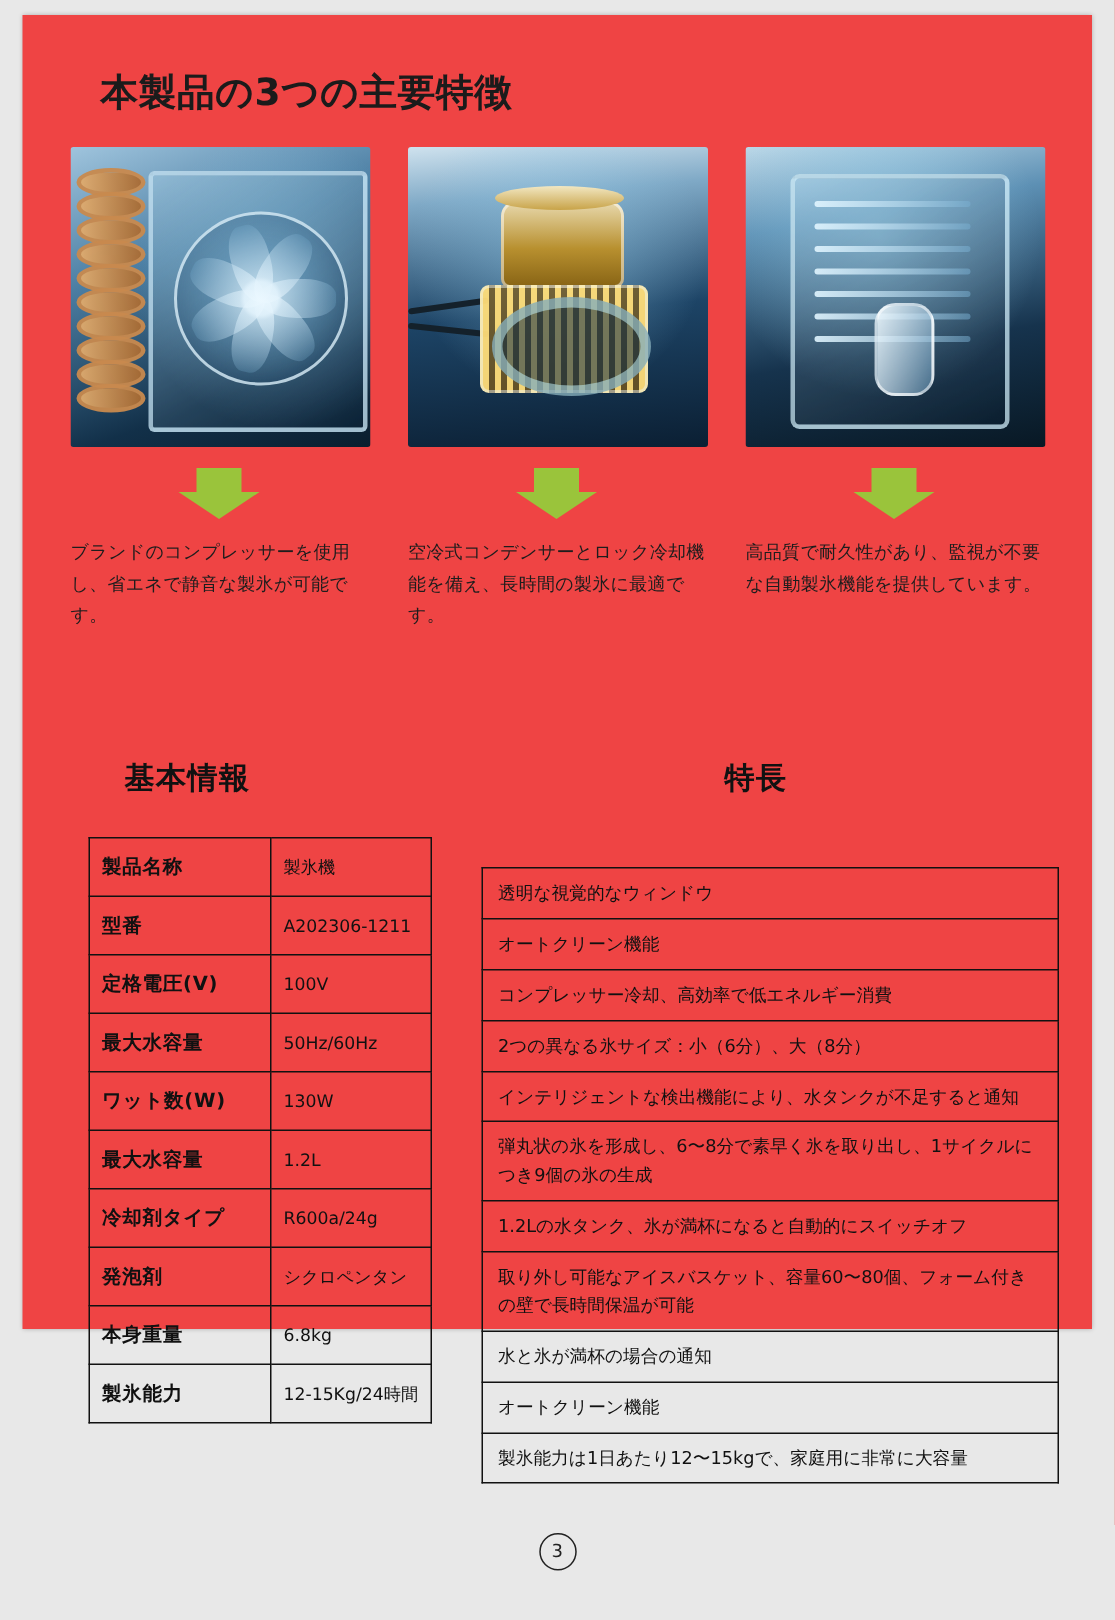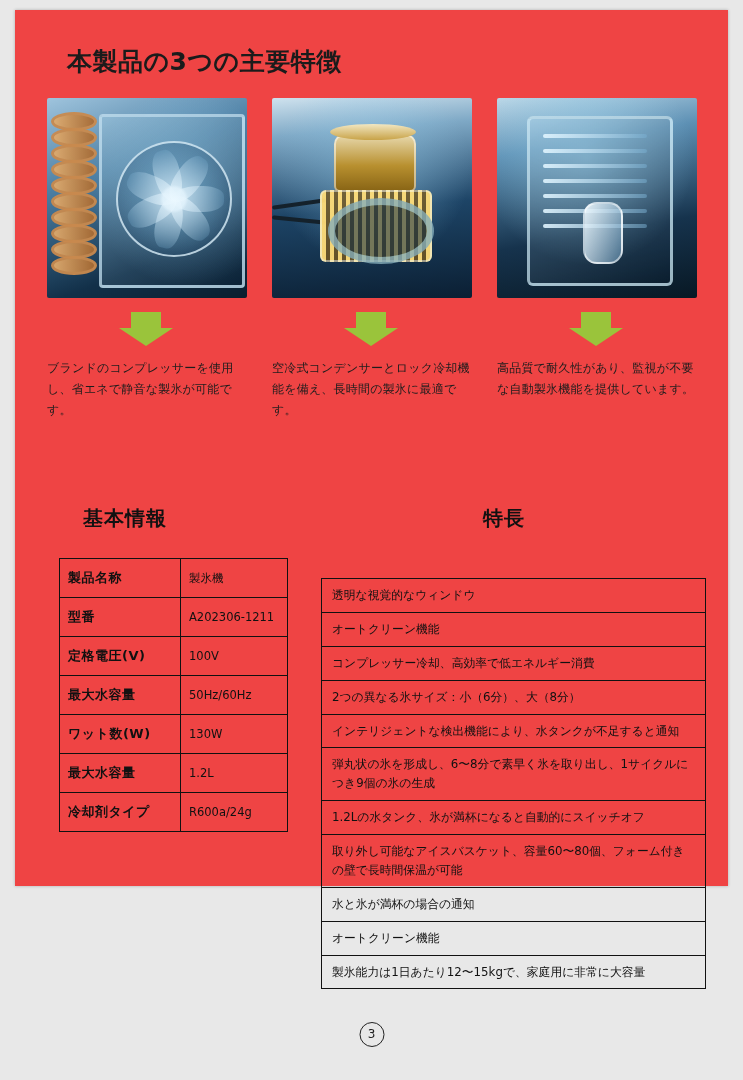--- a/index.html
+++ b/index.html
@@ -421,20 +421,32 @@
           <td class="v">130W</td>
         </tr>
       <tr>
           <td class="k">最大水容量</td>
           <td class="v">1.2L</td>
         </tr>
       <tr>
           <td class="k">冷却剤タイプ</td>
           <td class="v">R600a/24g</td>
         </tr>
+      <tr>
+          <td class="k">発泡剤</td>
+          <td class="v">シクロペンタン</td>
+        </tr>
+      <tr>
+          <td class="k">本身重量</td>
+          <td class="v">6.8kg</td>
+        </tr>
+      <tr>
+          <td class="k">製氷能力</td>
+          <td class="v">12-15Kg/24時間</td>
+        </tr>
     </tbody>
   </table>
 
   <table class="tbl-feat">
     <tbody>
       <tr>
           <td>透明な視覚的なウィンドウ</td>
         </tr>
       <tr>
           <td>オートクリーン機能</td>

